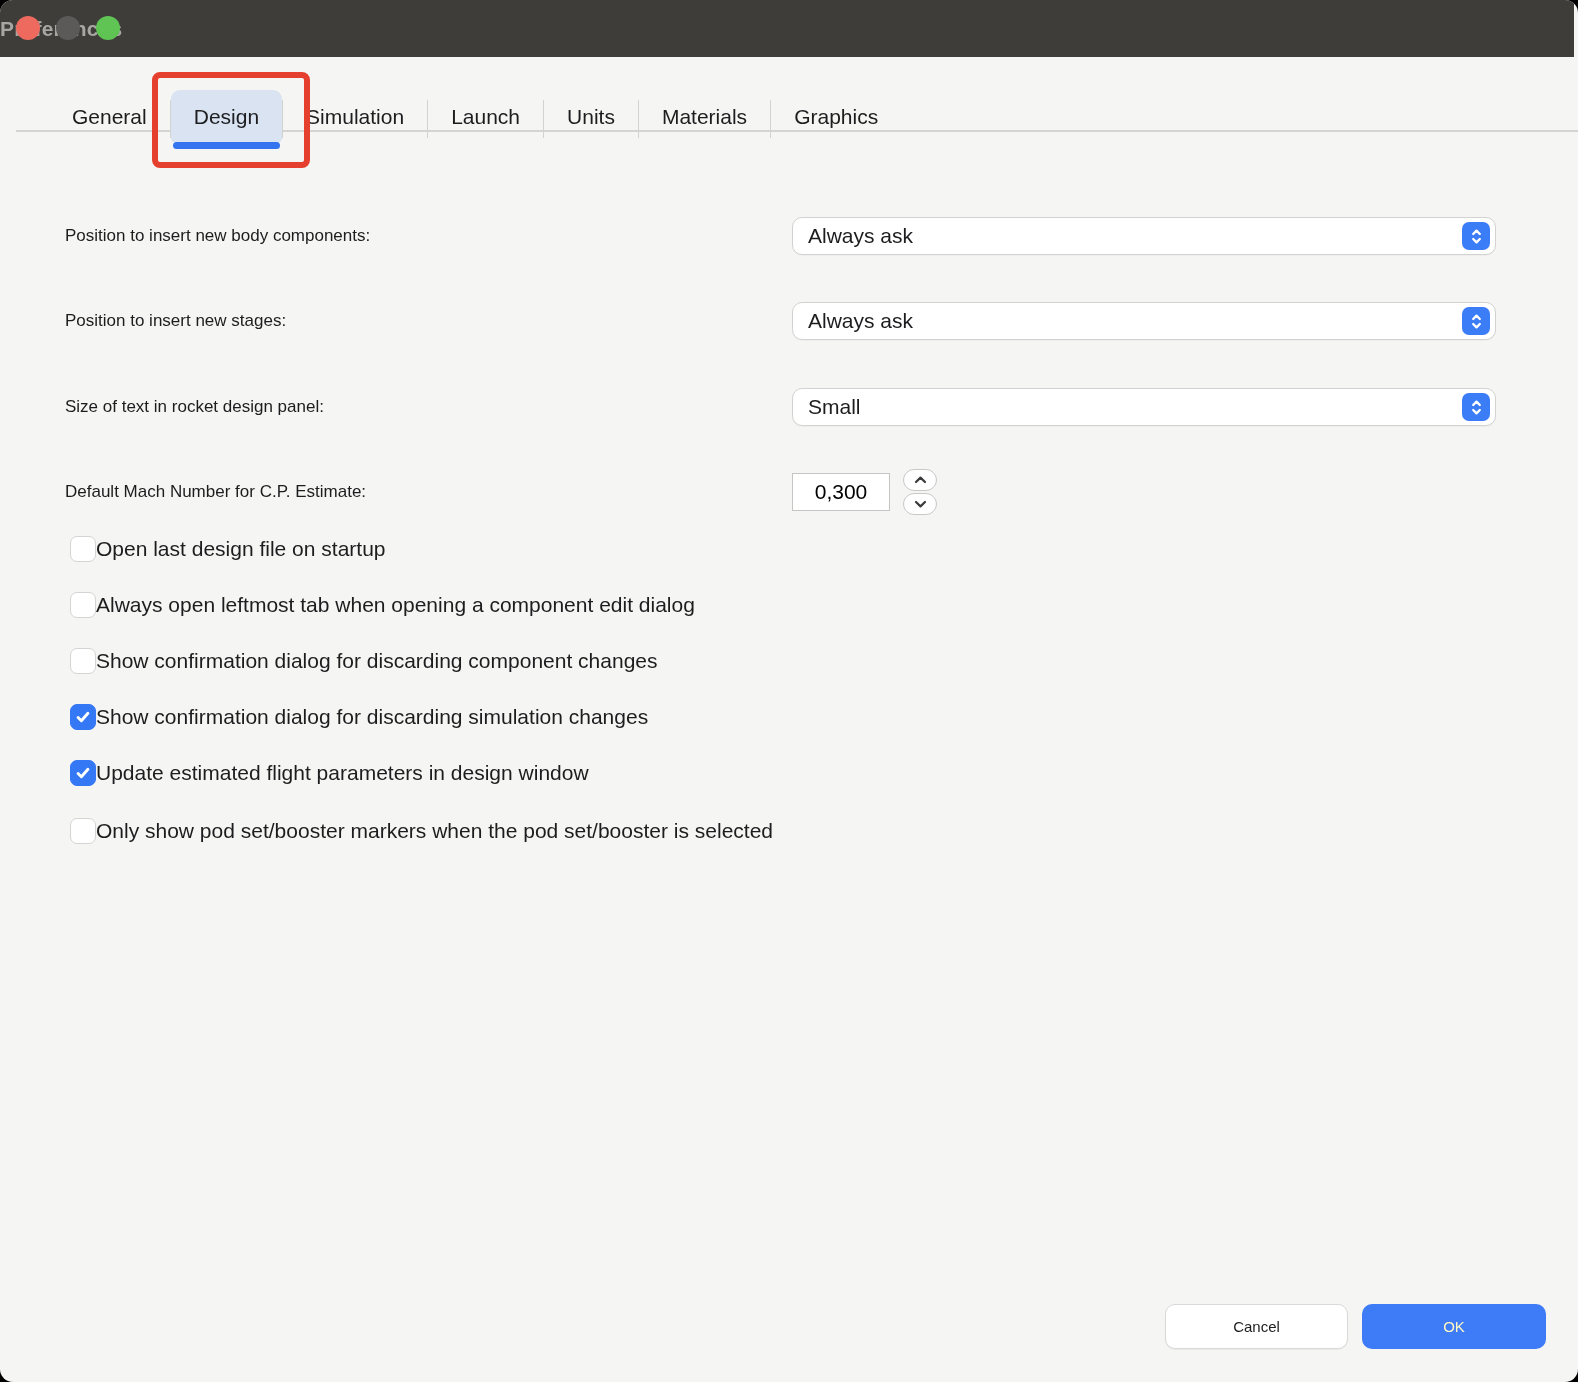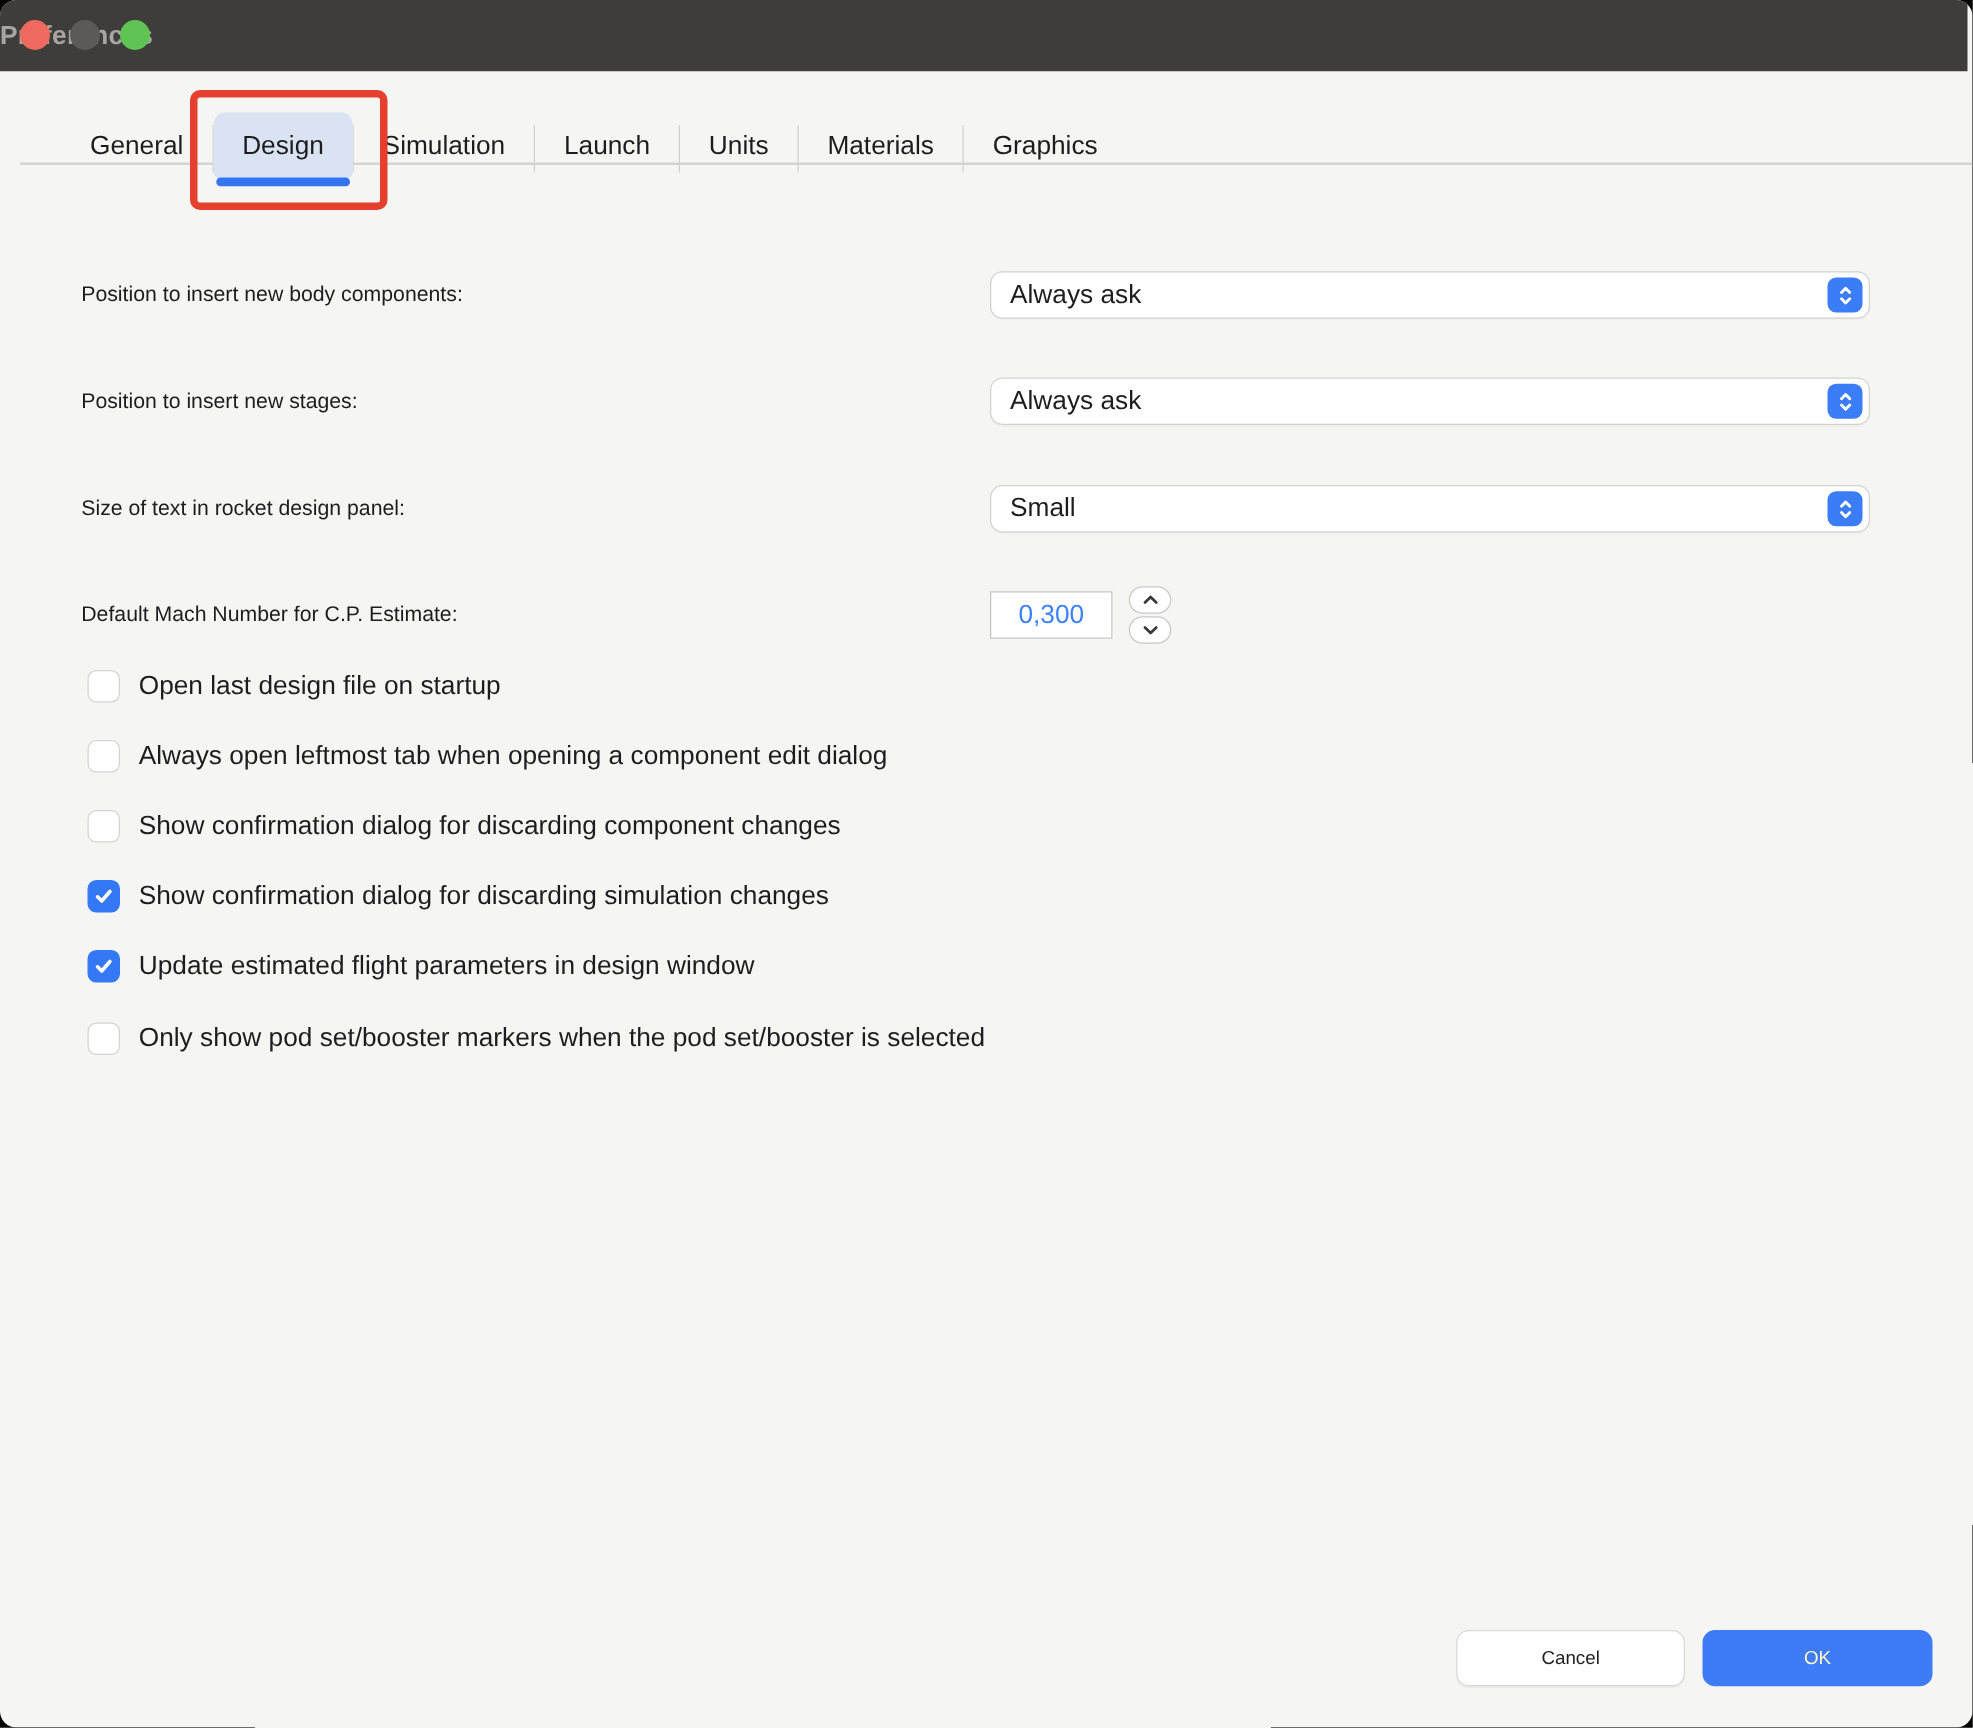--- a/index.html
+++ b/index.html
@@ -55,33 +55,33 @@
     padding-left:15px;cursor:default;box-shadow:0 1px 1px rgba(0,0,0,.03);
   }
   .select-value{font-size:21px;}
   .select-arrows{
     width:28px;height:28px;border-radius:7px;background:#3b7cf7;margin-right:5px;
     display:flex;align-items:center;justify-content:center;flex:none;
   }
   .mach-field{
     position:absolute;left:792px;top:0;width:98px;height:38px;box-sizing:border-box;
     background:#fff;border:1px solid #c5c5c3;font-size:21px;text-align:center;
-    font-family:"Liberation Sans",sans-serif;color:#3b82f6;padding:0;outline:none;
+    font-family:"Liberation Sans",sans-serif;color:#000000;padding:0;outline:none;
   }
   .stepper{
     position:absolute;left:903px;top:-4px;width:34px;height:46px;
     display:flex;flex-direction:column;gap:2px;
   }
   .step-btn{
     flex:1;background:#fff;border:1px solid #c9c9c7;border-radius:11px;
     display:flex;align-items:center;justify-content:center;box-sizing:border-box;
   }
   
   .check-row{
-    position:absolute;left:70px;height:28px;display:flex;align-items:center;gap:15px;
+    position:absolute;left:70px;height:28px;display:flex;align-items:center;gap:0;
     font-size:21px;cursor:default;
   }
   .c1{top:535px;} .c2{top:591px;justify-content:center;} .c3{top:647px;} .c4{top:703px;} .c5{top:759px;} .c6{top:817px;}
   .checkbox{
     width:26px;height:26px;border-radius:7px;background:#fff;
     border:1.5px solid #d4d4d2;box-sizing:border-box;flex:none;
     display:flex;align-items:center;justify-content:center;
   }
   .checkbox svg{display:none;}
   .checkbox.checked{background:#3478f6;border-color:#3478f6;}

